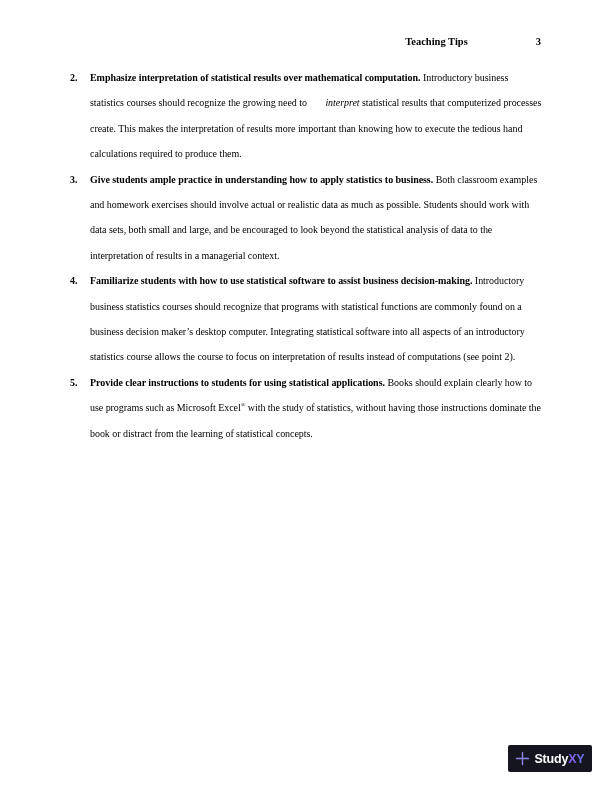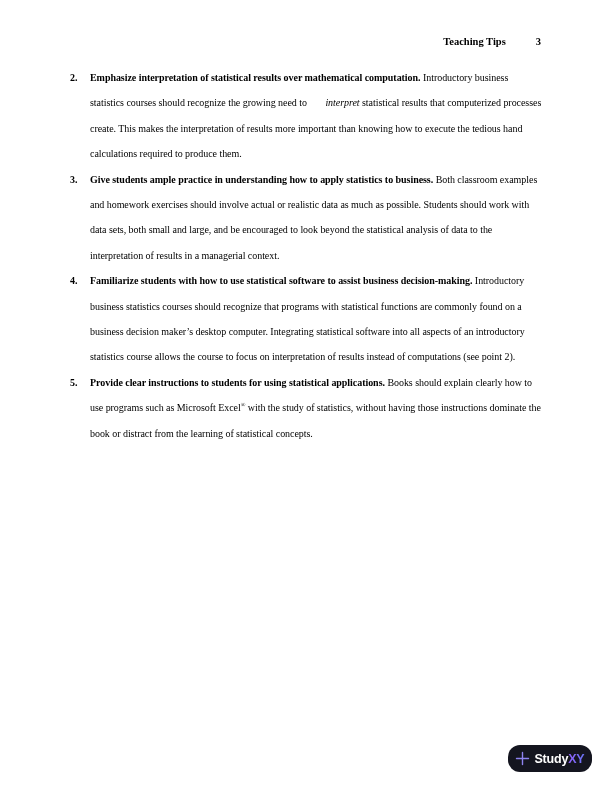--- a/index.html
+++ b/index.html
@@ -22,21 +22,21 @@
     top: 36px;
     left: 70px;
     right: 71px;
     display: flex;
     justify-content: flex-end;
     align-items: baseline;
     font-weight: bold;
     font-size: 10.5px;
   }
   .page-header .header-title {
-    margin-right: 30px;
+    margin-right: 68px;
     text-align: center;
   }
 
   
   .tips-list {
     position: absolute;
     top: 65px;
     left: 70px;
     width: 472px;
     margin: 0;
@@ -65,21 +65,21 @@
     line-height: 0;
   }
 
   
   .brand-badge {
     position: absolute;
     left: 508px;
     top: 745px;
     width: 84px;
     height: 27px;
-    border-radius: 12px;
+    border-radius: 2px;
     display: flex;
     align-items: center;
     justify-content: center;
     gap: 4px;
     font-family: "Liberation Sans", sans-serif;
     font-weight: 700;
     font-size: 12.5px;
     letter-spacing: -0.2px;
   }
   .brand-badge .logo-study { color: #ffffff; }

